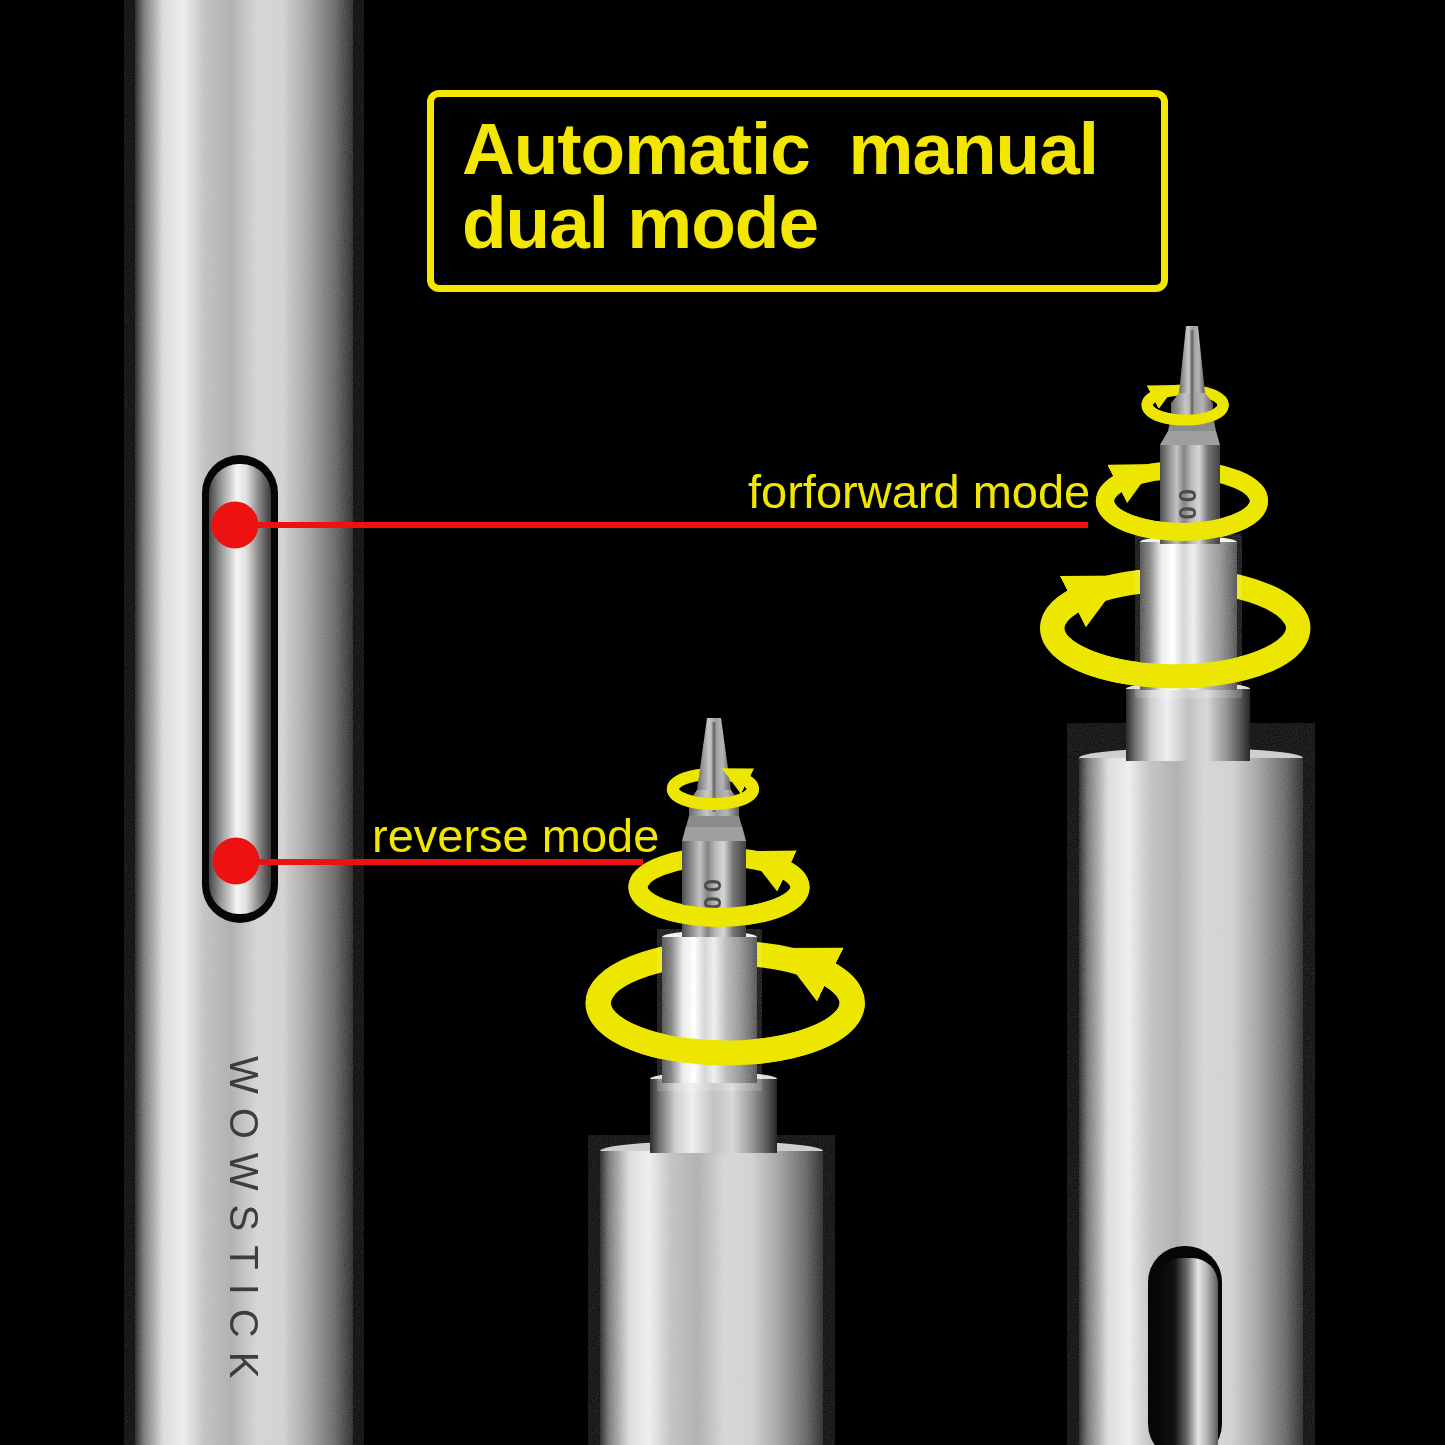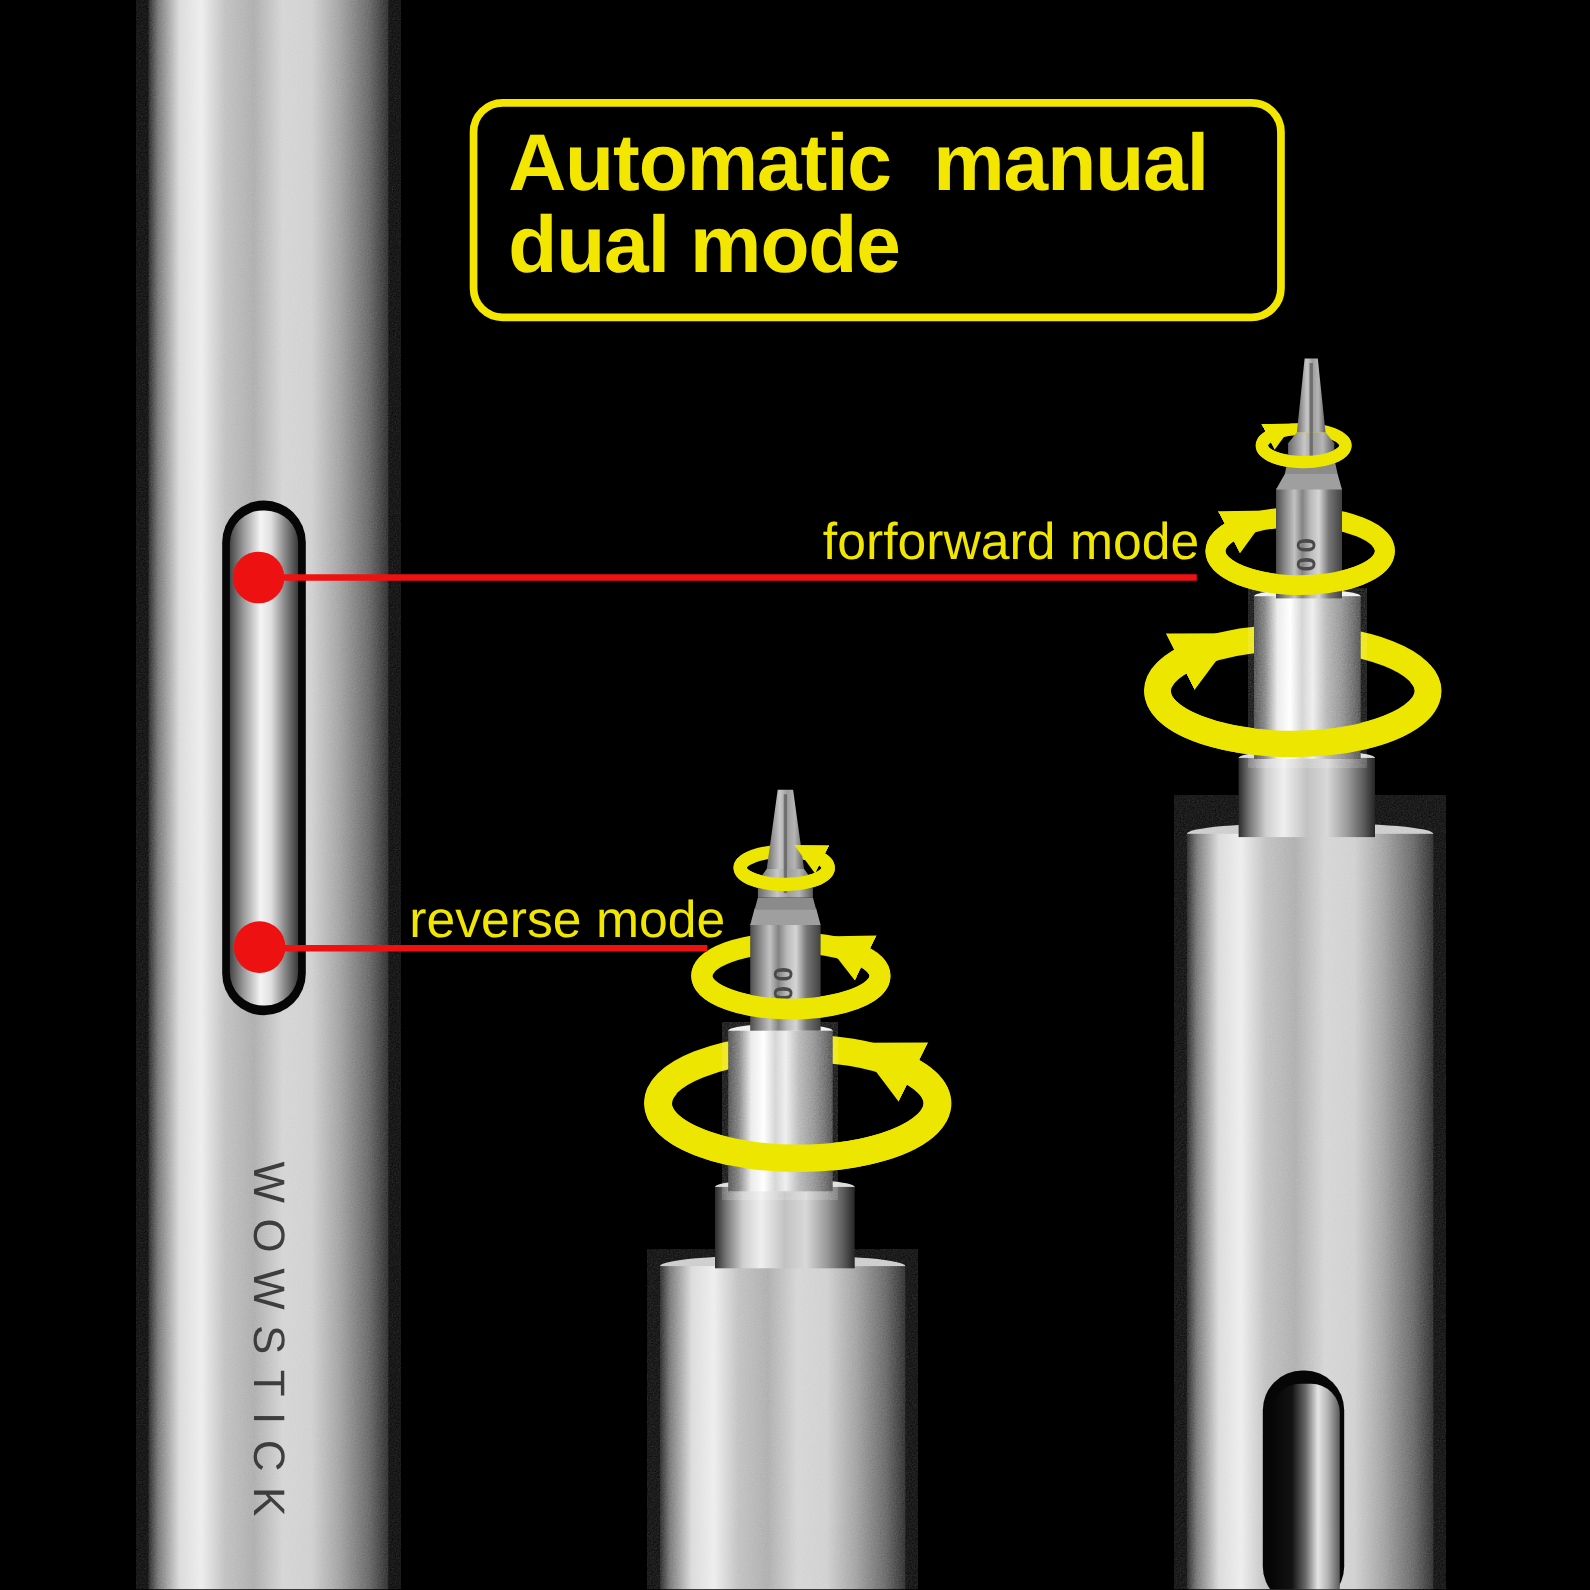--- a/index.html
+++ b/index.html
@@ -1,21 +1,21 @@
 <!DOCTYPE html>
 <html><head>
 <meta charset="utf-8">
 <style>
   html,body{margin:0;padding:0;background:#000;}
   .stage{position:relative;width:1445px;height:1445px;background:#000;overflow:hidden;
          font-family:"Liberation Sans",sans-serif;}
   .stage svg{position:absolute;left:0;top:0;}
 
   #title-box{position:absolute;left:427px;top:90px;width:741px;height:202px;
-    border:7px solid #f3e600;border-radius:30px;box-sizing:border-box;
+    border:7px solid #f3e600;border-radius:12px;box-sizing:border-box;
     color:#f3e600;font-weight:bold;font-size:73px;line-height:74px;
     padding:15px 0 0 28px;letter-spacing:-1px;}
   #title-box .l1{display:block;white-space:pre;}
   #title-box .l2{display:block;margin-left:0;white-space:pre;}
 
   .callout-label{position:absolute;color:#f0e600;font-size:47px;white-space:pre;}
   #forward-label{left:748px;top:464px;}
   #reverse-label{left:372px;top:808px;}
 
   #brand{position:absolute;left:221px;top:1056px;writing-mode:vertical-rl;

